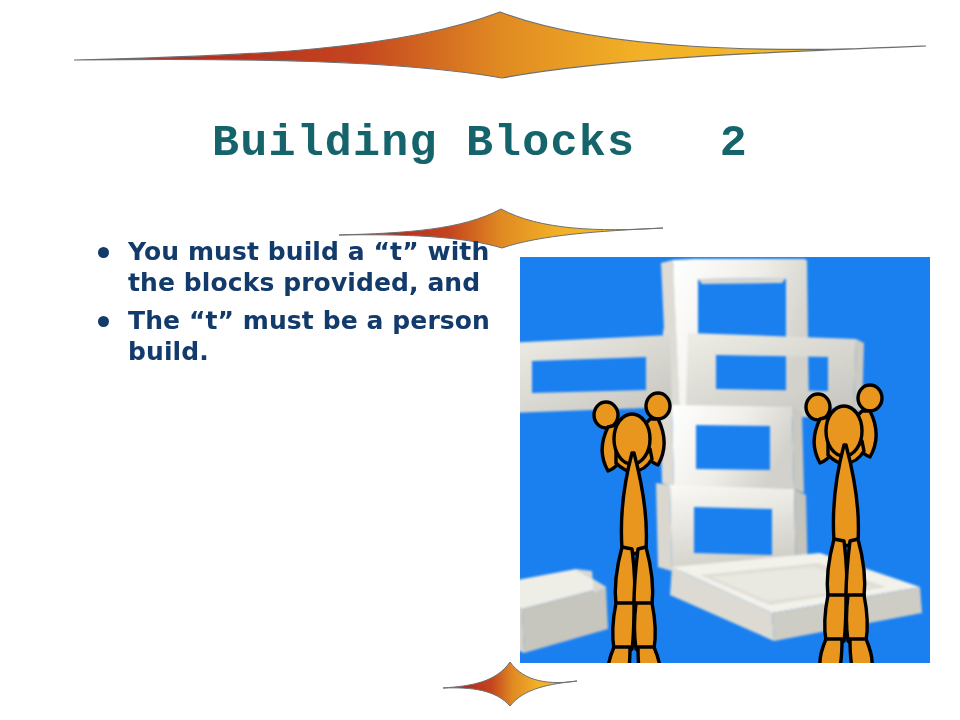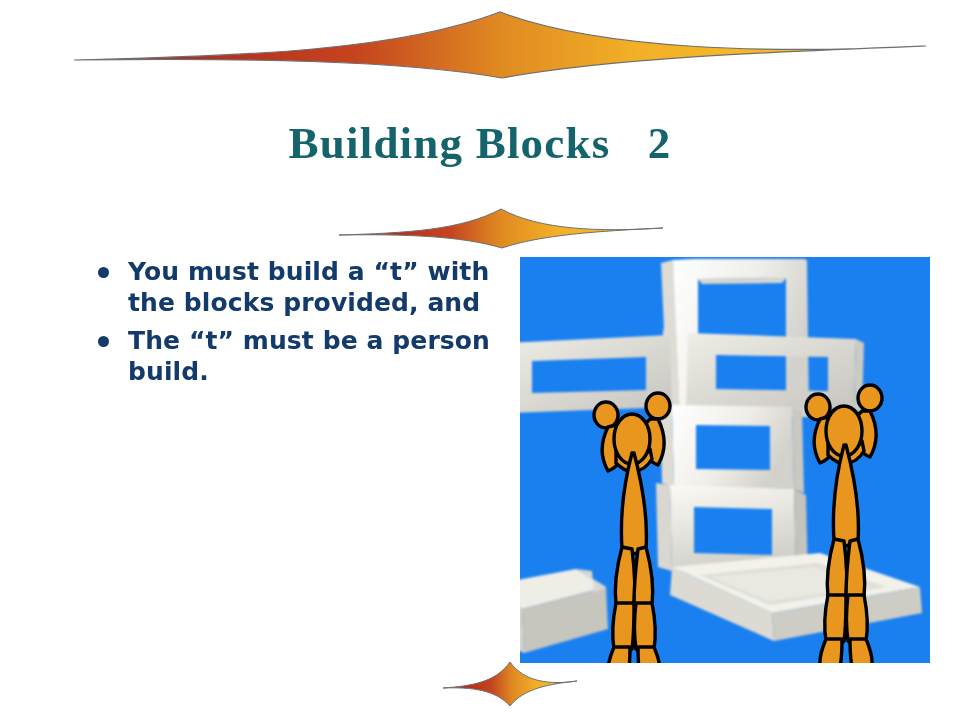--- a/index.html
+++ b/index.html
@@ -33,33 +33,33 @@
   .ornament-bottom { left: 440px; top: 660px; width: 140px; height: 60px; }
 
   
   .title {
     position: absolute;
     left: 0;
     top: 119px;
     width: 960px;
     text-align: center;
     color: #15646b;
-    font-family: Liberation Serif, serif;
+    font-family: Liberation Mono, monospace;
     font-size: 45px;
     font-weight: bold;
     letter-spacing: 1.2px;
     line-height: 1.1;
     white-space: pre;
   }
 
   
   .bullets {
     position: absolute;
     left: 98px;
-    top: 256px;
+    top: 236px;
     width: 400px;
   }
   .bullet-row {
     display: flex;
     align-items: flex-start;
     margin-bottom: 7px;
   }
   .bullet-dot {
     width: 11px;
     height: 11px;

